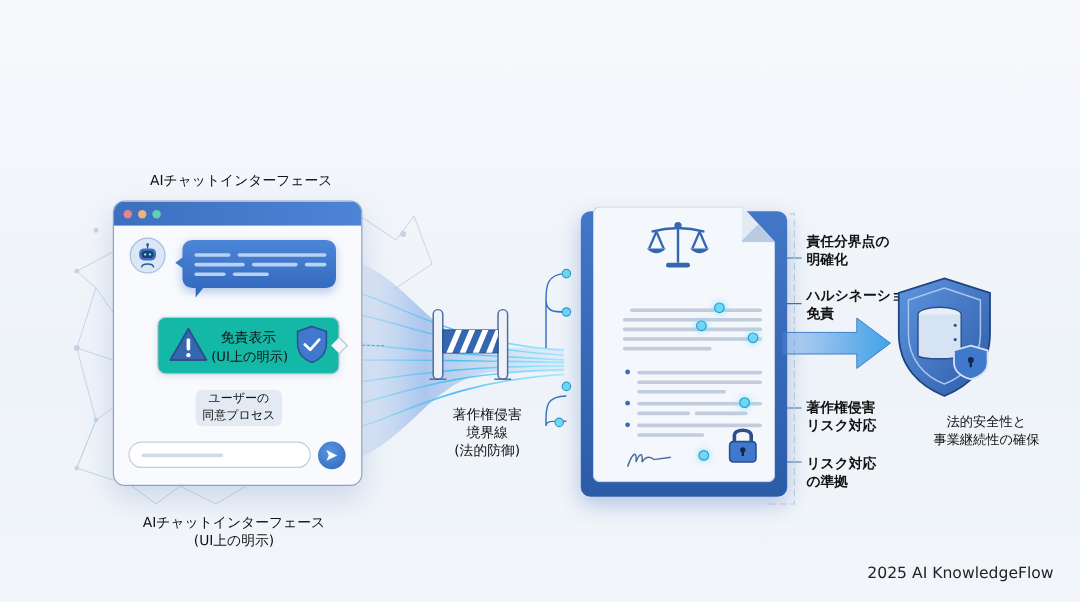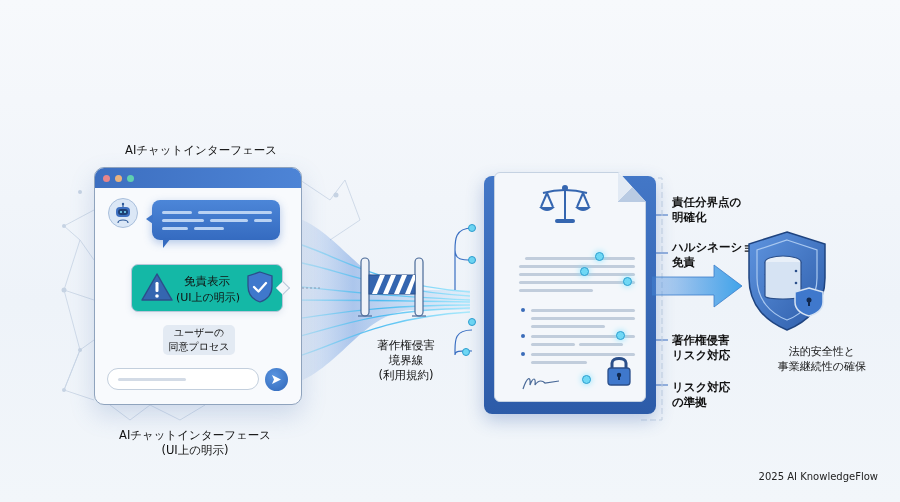--- a/index.html
+++ b/index.html
@@ -124,21 +124,21 @@
     }
     .doc-label { left: 500px; top: 427px; width: 130px; font-size: 11.5px; line-height: 15px; }
 
     .callout { font-size: 11.5px; line-height: 15px; text-align: left; font-weight: bold; font-family: Liberation Mono, monospace; }
     .arrow-big { left: 652px; top: 263px; width: 92px; height: 46px; }
 
     .shield { left: 745px; top: 230px; width: 84px; height: 102px; }
     .shield-label { left: 768px; top: 344px; width: 108px; font-size: 11px; line-height: 15px; }
 
     .footer {
-      right: 22px; top: 471px; font-size: 10px; color: #222; white-space: nowrap;
+      right: 22px; top: 471px; font-size: 13px; color: #222; white-space: nowrap;
     }
   </style>
 </head>
 <body>
 
 <svg class="abs net" viewBox="0 0 900 502">
   <defs>
     <linearGradient id="flowG" x1="0" x2="1" y1="0" y2="0">
       <stop offset="0" stop-color="#6fd8f5" stop-opacity="0.2"></stop>
       <stop offset="0.5" stop-color="#3fb7f0" stop-opacity="0.9"></stop>
@@ -282,21 +282,21 @@
 </div>
 
 <div class="abs label" style="left:104px;top:428px;width:182px;font-size:11.5px;line-height:15px;">
   <div>AIチャットインターフェース</div>
   <div>(UI上の明示)</div>
 </div>
 
 <div class="abs label barrier-label">
   <div>著作権侵害</div>
   <div>境界線</div>
-  <div>(利用規約)</div>
+  <div>(法的防御)</div>
 </div>
 
 <div class="abs doc-back"></div>
 <div class="abs doc-front">
   <svg class="abs" style="left:42px;top:10px" width="56" height="44" viewBox="0 0 56 44">
     <g stroke="#3566b0" stroke-width="2" fill="none">
       <line x1="28" y1="4" x2="28" y2="36"></line>
       <path d="M6 10 Q28 4 50 10"></path>
       <line x1="10" y1="10" x2="4" y2="24"></line>
         <line x1="10" y1="10" x2="16" y2="24"></line>

